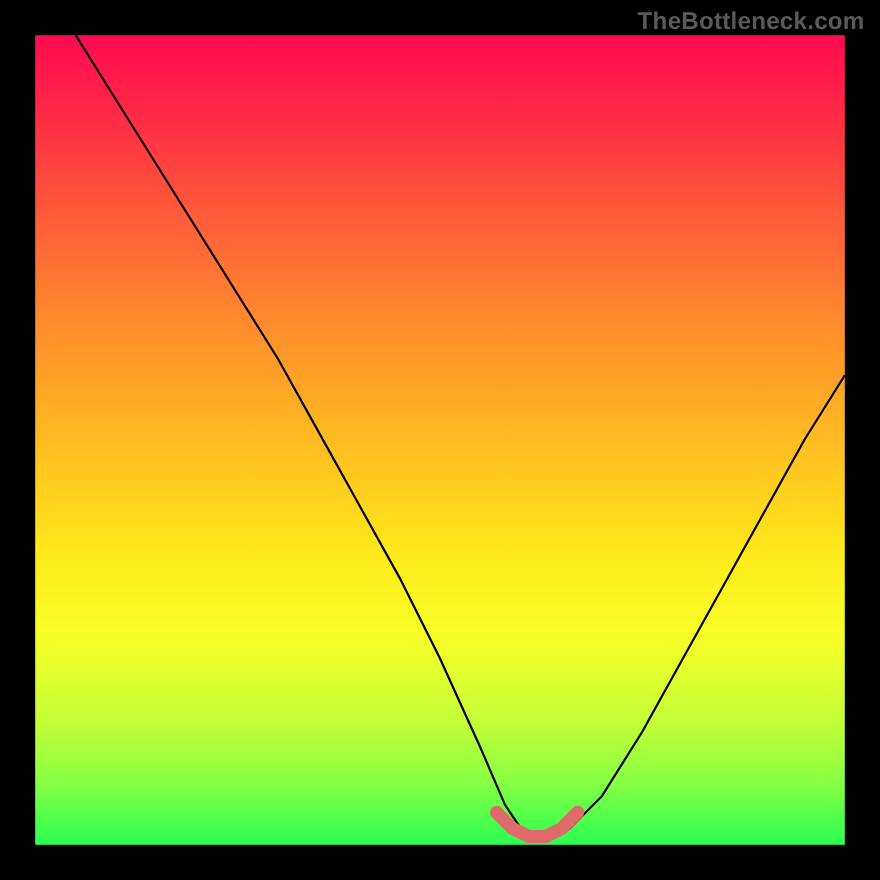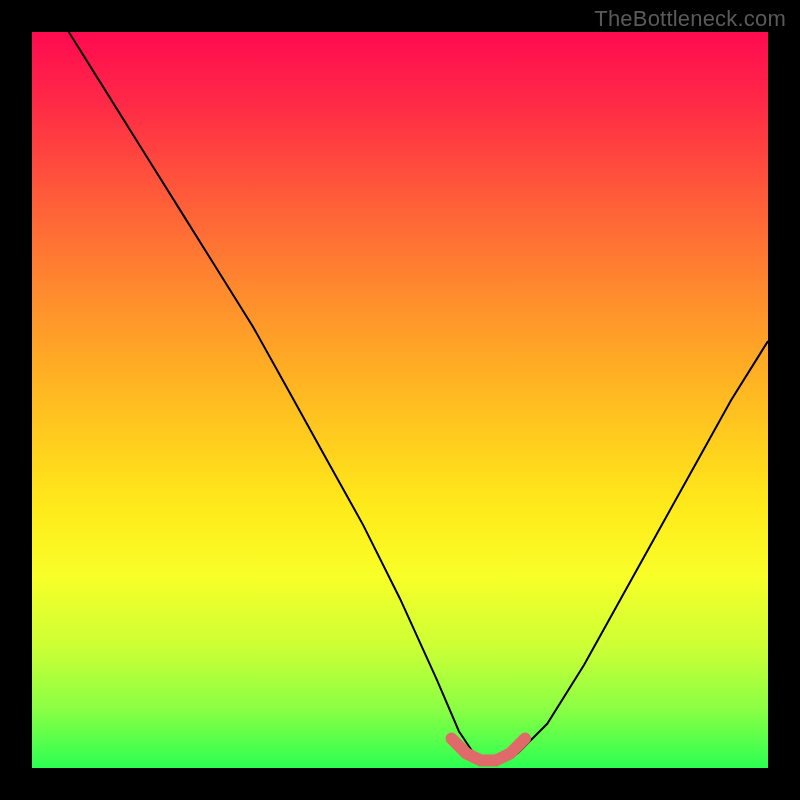--- a/index.html
+++ b/index.html
@@ -16,21 +16,21 @@
     width: 800px;
     height: 800px;
     background: #000;
   }
   .watermark {
     position: absolute;
     top: 6px;
     right: 14px;
     color: #5a5a5a;
     font-size: 22px;
-    font-weight: 400;
+    font-weight: 700;
     letter-spacing: 0.2px;
     user-select: none;
   }
   .plot {
     position: absolute;
     left: 32px;
     top: 32px;
     width: 736px;
     height: 736px;
     background: linear-gradient(to bottom,

